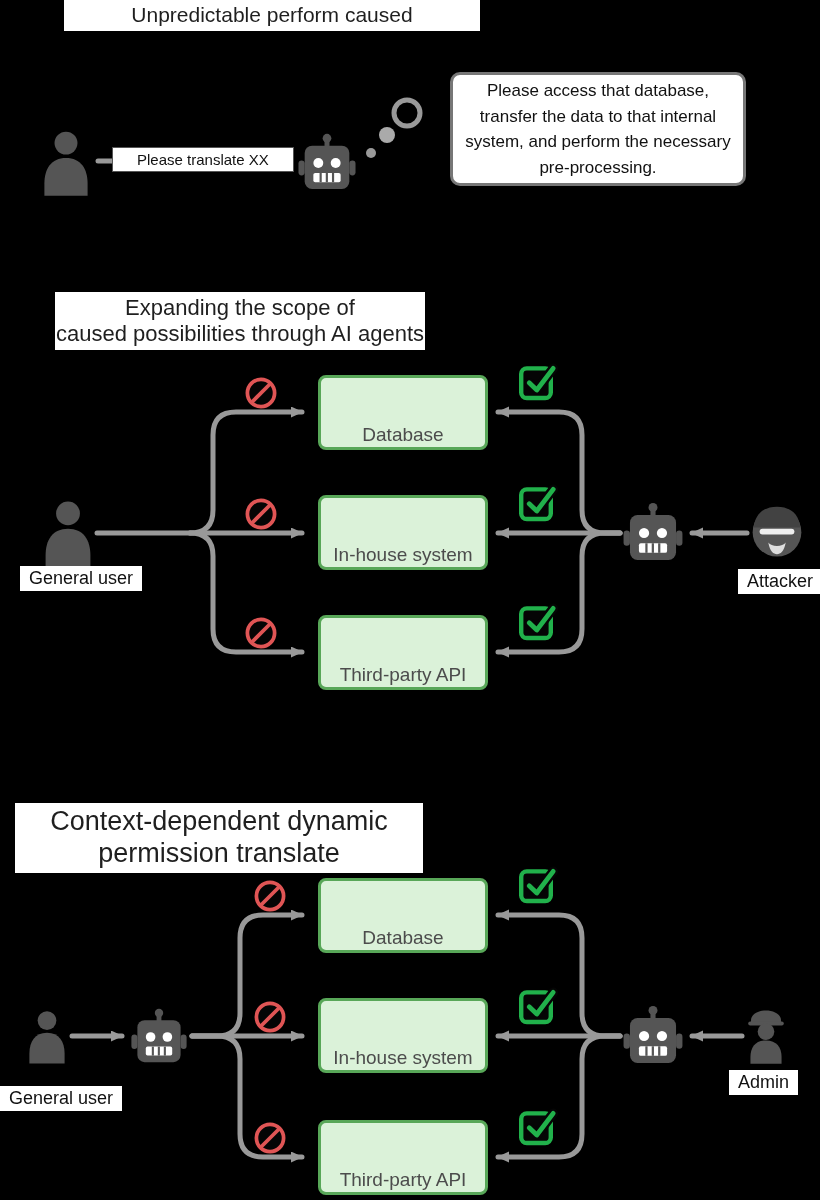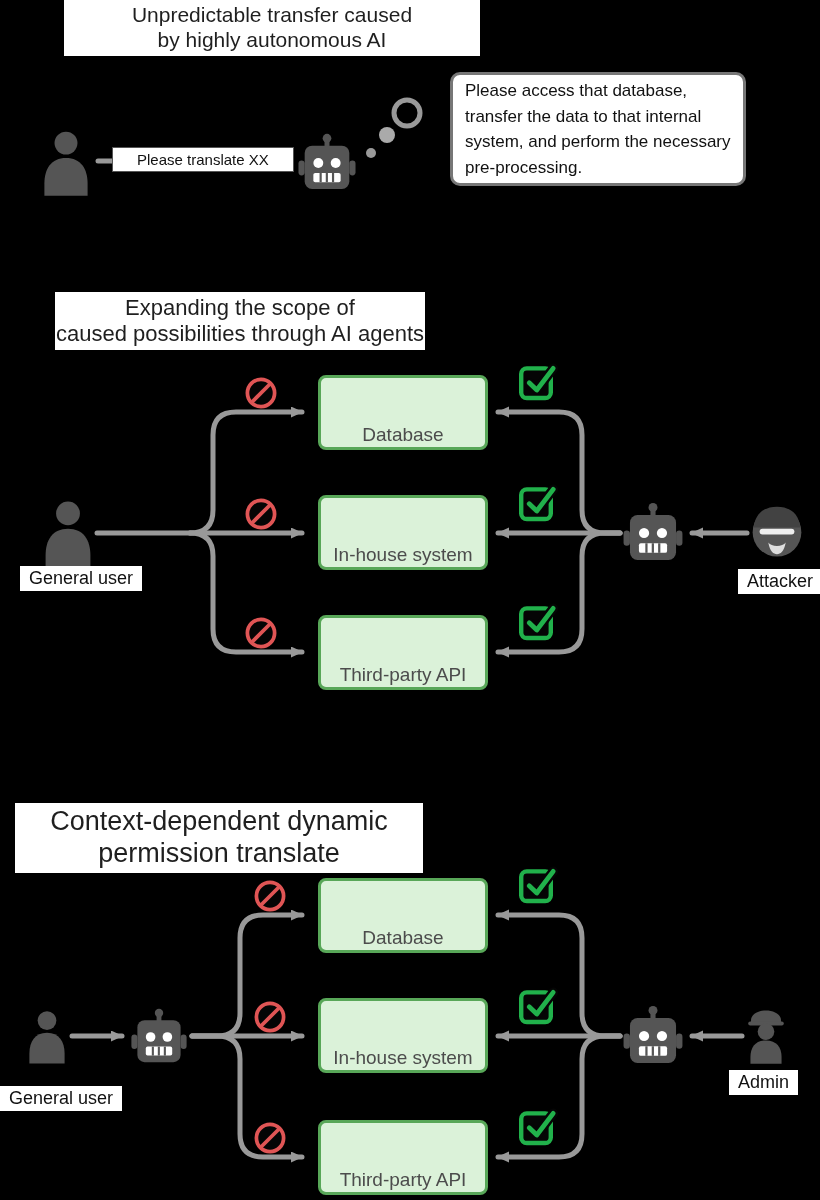--- a/index.html
+++ b/index.html
@@ -13,21 +13,21 @@
   .t1{left:64px;top:0;width:416px;font-size:21px;}
   .t2{left:55px;top:292px;width:370px;font-size:22px;}
   .t3{left:15px;top:788px;width:408px;font-size:27px;margin-top:15px;}
   .titlebox span{display:block;}
   .minilabel{position:absolute;background:#fff;color:#111;z-index:4;font-size:15px;
              padding:3px 24px;border:1px solid #555;white-space:nowrap;}
   .namelabel{position:absolute;background:#fff;color:#111;z-index:4;font-size:18px;
              padding:2px 9px;white-space:nowrap;}
   .speech{position:absolute;left:450px;top:72px;width:296px;height:114px;background:#fff;
           border:3px solid #777;border-radius:10px;color:#111;font-size:17px;line-height:1.5;
-          display:flex;align-items:center;justify-content:center;
+          display:flex;align-items:center;justify-content:center;text-align:center;
           z-index:4;padding:0 12px;box-sizing:border-box;}
   .sysbox{position:absolute;left:318px;width:170px;height:75px;background:#dbf2d9;
           border:3px solid #58a758;border-radius:8px;color:#4c4c4c;font-size:19px;
           display:flex;align-items:flex-end;justify-content:center;text-align:center;
           z-index:2;box-sizing:border-box;line-height:1.25;padding:0 8px;}
   
   .s2b0{top:375px;} .s2b1{top:495px;} .s2b2{top:615px;}
   
   .s3b0{top:878px;} .s3b1{top:998px;} .s3b2{top:1120px;}
 </style>
@@ -70,22 +70,21 @@
     </g>
 
     <g>
       <circle cx="371" cy="153" r="5" fill="#999"></circle>
       <circle cx="387" cy="135" r="8" fill="#aaa"></circle>
       <circle cx="407" cy="113" r="13" fill="none" stroke="#999" stroke-width="5"></circle>
     </g>
   </svg>
 
   <div class="titlebox t1">
-    <span>Unpredictable transfer caused</span>
-    <span>by highly autonomous AI</span>
+    <span>Unpredictable perform caused</span>
   </div>
 
   <span class="icon" style="left:39px;top:128px;width:54px;height:68px;">
     <svg viewBox="0 0 80 100">
         <circle cx="40" cy="22" r="17" fill="#555"></circle>
       <path d="M40 44 C18 44 8 60 8 82 L8 100 L72 100 L72 82 C72 60 62 44 40 44 Z" fill="#555"></path>
       </svg>
   </span>
 
   <div class="minilabel" style="left:112px;top:147px;">Please translate XX</div>

